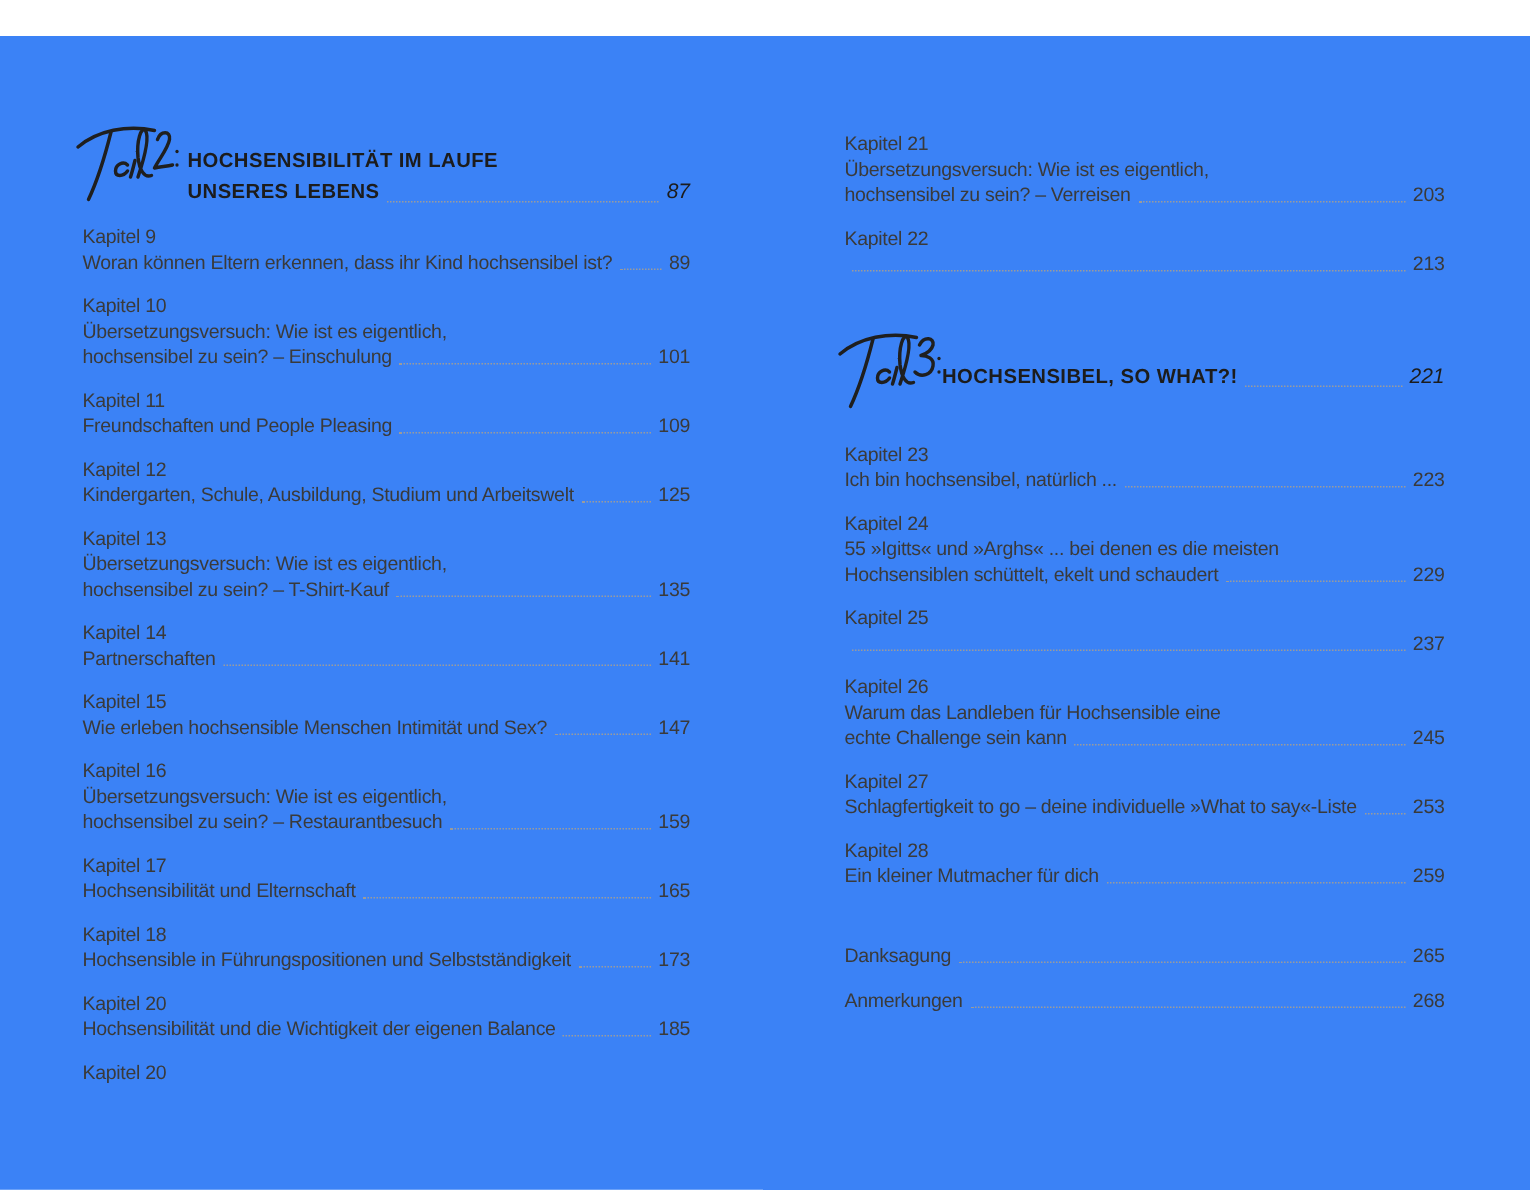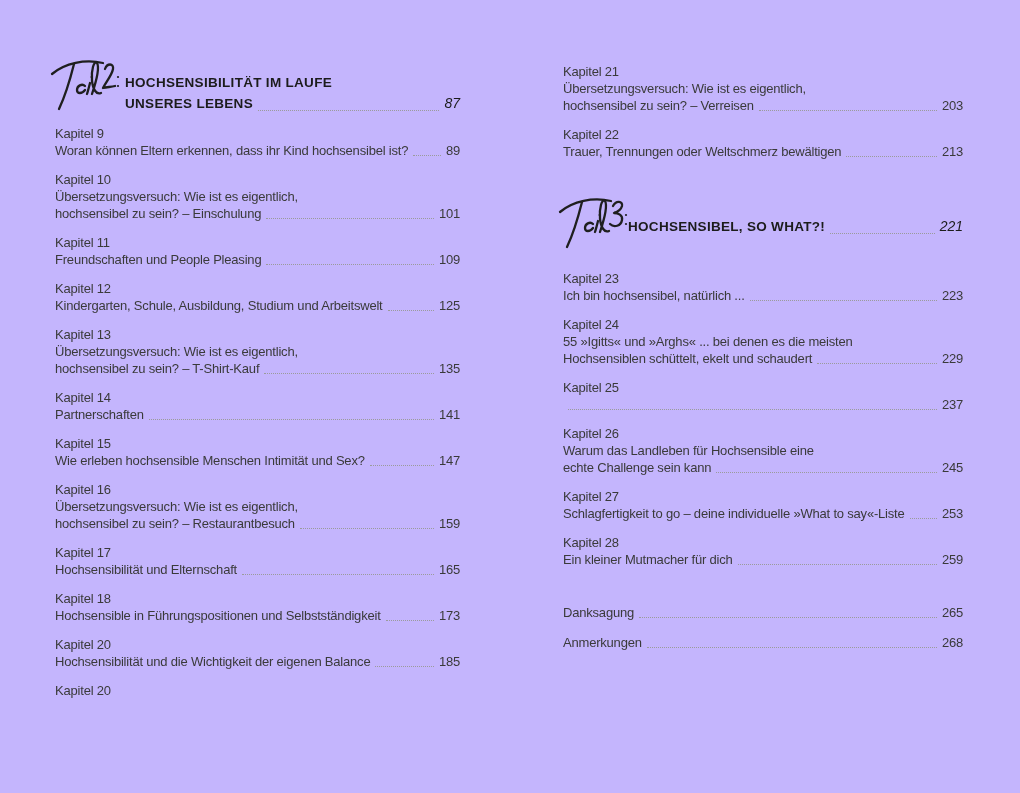--- a/index.html
+++ b/index.html
@@ -2,21 +2,21 @@
 <html><head>
 <meta charset="utf-8">
 <style>
   html,body { margin:0; padding:0; }
   body {
     width:1020px; height:793px; background:#ffffff;
     font-family:"Liberation Sans", sans-serif;
     color:#3a3a3a; font-size:13px; line-height:17px; letter-spacing:-0.2px;
     position:relative; overflow:hidden;
   }
-  .page { position:absolute; inset:0; background:#c4b5fd; }
+  .page { position:absolute; inset:0; background:#3b82f6;margin-top:24px; }
   .col { position:absolute; top:58px; }
   .col-left  { left:55px;  width:405px; }
   .col-right { left:563px; width:400px; }
 
   
   .part { position:relative; }
   .script-svg { position:absolute; left:-6px; top:-2px; }
   .part-text { margin-left:70px; padding-top:14px; }
   .part3 .part-text { margin-left:65px; padding-top:20px; }
   .ph-line {
@@ -201,21 +201,20 @@
       <span class="t">hochsensibel zu sein? – Verreisen</span>
       <span class="leader"></span>
       <span class="pg">203</span>
     </div>
   </div>
 
   <div class="entry">
     <div class="k-label">Kapitel 22</div>
 
     <div class="row">
-      <span class="t">Trauer, Trennungen oder Weltschmerz bewältigen</span>
       <span class="leader"></span>
       <span class="pg">213</span>
     </div>
   </div>
 </div>
 
     <div class="part part3">
       <svg class="script-svg" width="72" height="58" viewBox="0 0 72 58" role="img" aria-label="Teil 3:">
         <path class="stroke" d="M3,18 C16,7 36,3 54,7"></path>
         <path class="stroke" d="M25,8 C22,20 18,36 10,53"></path>

